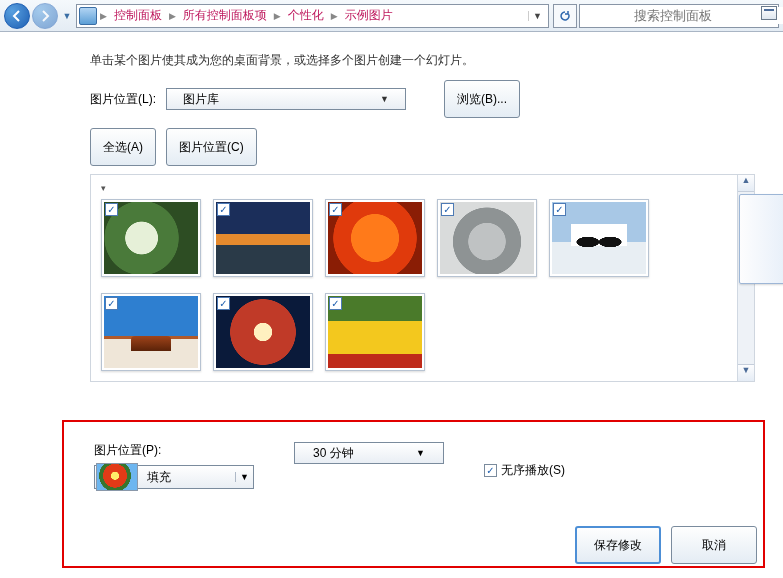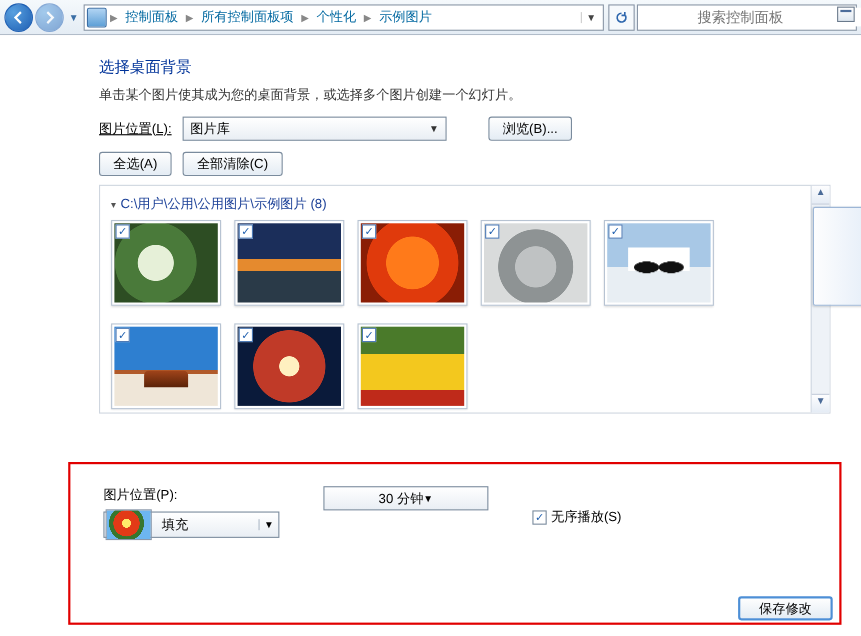--- a/index.html
+++ b/index.html
@@ -37,21 +37,21 @@
   }
   .addr-bar {
     flex: 1; height:24px; border:1px solid #8895a6;
     background:#fff; display:flex;align-items:center;padding:0 2px;
     gap:2px; margin-right:2px;
   }
   .addr-icon {
     width:18px;height:18px;background:linear-gradient(#b1d4f3,#5d9fd6);
     border:1px solid #3a6ea5;display:inline-block;border-radius:2px;
   }
-  .crumb { padding:0 4px; color:#0369a1; }
+  .crumb { padding:0 4px; color:#be185d; }
   .crumb-sep { color:#888; font-size:9px; padding:0 1px; }
   .addr-drop { width:18px; text-align:center; color:#444; font-size:9px; border-left:1px solid #ccc;}
   .refresh-btn { width:24px;height:24px;border:1px solid #8895a6;background:#f6f9fc;
     display:flex;align-items:center;justify-content:center;color:#2d66ad;font-size:12px;}
   .search-bar {
     width:200px;height:24px;border:1px solid #8895a6;background:#fff;
     display:flex;align-items:center;padding:0 4px;color:#888;
   }
   .search-bar input{border:none;outline:none;flex:1;font-size:13px;color:#888;margin-left:48px;}
   .search-icon{width:16px;text-align:center;color:#4d7ab5;}
@@ -67,29 +67,29 @@
   }
   h1.page-title {
     margin:0 0 8px 0;
     color:#003399;
     font-size:14px;
     font-weight:normal;
   }
   .page-sub { color:#333; margin-bottom:11px; }
 
   .row1 { display:flex;align-items:center;gap:10px;margin-bottom:10px; }
-  .location-label { color:#000;text-decoration:underline; }
+  .location-label { color:#000; }
   .combo {
     display:inline-flex;align-items:center;
     height:22px;border:1px solid #7a8b9d;background:linear-gradient(#fff,#e9eef4);
-    padding:0 6px;position:relative;min-width:240px;justify-content:space-between;
+    padding:0 16px;position:relative;min-width:240px;justify-content:space-between;
   }
   .combo .arrow { font-size:9px; color:#333; }
   .btn {
-    height:22px;border:1px solid #7a8b9d;background:linear-gradient(#fefefe,#e4ecf4);
+    height:38px;border:1px solid #7a8b9d;background:linear-gradient(#fefefe,#e4ecf4);
     padding:0 12px;display:inline-flex;align-items:center;border-radius:3px;
   }
   .row2 { display:flex;gap:10px;margin-bottom:8px; }
 
   .gallery-wrap {
     border:1px solid #cfd6df;
     position:relative;
     background:#fff;
     height:208px;
     display:flex;
@@ -160,21 +160,21 @@
   .fit-preview{
     width:42px;height:28px;border:1px solid #8a98aa;margin:1px;
     background:
       radial-gradient(circle at 45% 45%, #ffec6a 0 15%, #e23a17 16% 45%, #37762e 46% 60%, transparent 61%),
       linear-gradient(#6db6f0,#6db6f0);
   }
   .fit-label{flex:1;padding:0 8px;}
   .fit-arrow{width:18px;text-align:center;font-size:9px;border-left:1px solid #aeb9c7;}
   .interval-combo{
     display:inline-flex;align-items:center;height:22px;width:150px;border:1px solid #7a8b9d;
-    background:linear-gradient(#fff,#e9eef4);justify-content:center;padding:0 6px;
+    background:linear-gradient(#fff,#e9eef4);justify-content:space-between;padding:0 18px;
   }
   .chkline{display:flex;align-items:center;gap:4px;margin-top:20px;}
   .chkbox{width:13px;height:13px;border:1px solid #7a8b9d;background:#fff;
     display:flex;align-items:center;justify-content:center;color:#1f5fae;font-size:10px;}
 
   
   .footer-btns {
     position:absolute;right:26px;bottom:14px;display:flex;gap:10px;
   }
   .footer-btns .btn { min-width:86px;justify-content:center;}
@@ -230,49 +230,47 @@
           <line x1="8" y1="8" x2="12" y2="12" stroke="#4d7ab5" stroke-width="1.5"></line>
         </svg>
     </span>
   </div>
   <div class="winmax"></div>
 </div>
 
 <div class="client">
 
   <div class="content">
-    <h1 class="page-title">选择桌面背景</h1>
     <div class="page-sub">单击某个图片使其成为您的桌面背景，或选择多个图片创建一个幻灯片。</div>
 
     <div class="row1">
       <span class="location-label">图片位置(L):</span>
       <div class="combo">
         <span>图片库</span>
         <span class="arrow">▼</span>
       </div>
       <div style="width:18px"></div>
       <div class="btn">
         <span>浏览(B)...</span>
       </div>
     </div>
 
     <div class="row2">
       <div class="btn">
         <span>全选(A)</span>
       </div>
       <div class="btn">
-        <span>全部清除(C)</span>
+        <span>图片位置(C)</span>
       </div>
     </div>
 
     <div class="gallery-wrap">
       <div class="gallery-scroll">
         <div class="folder-header">
           <span class="tri">▾</span>
-          <span>C:\用户\公用\公用图片\示例图片 (8)</span>
         </div>
         <div class="thumbs">
           <div class="thumb">
             <div class="img img1"></div>
             <div class="chk">✓</div>
           </div>
           <div class="thumb">
             <div class="img img2"></div>
             <div class="chk">✓</div>
           </div>
@@ -332,15 +330,18 @@
     <div class="chkline">
       <div class="chkbox">✓</div>
       <span>无序播放(S)</span>
     </div>
   </div>
 
   <div class="footer-btns">
     <div class="btn primary">
       <span>保存修改</span>
     </div>
+    <div class="btn">
+      <span>取消</span>
+    </div>
   </div>
 
 </div>
 
 </body></html>

